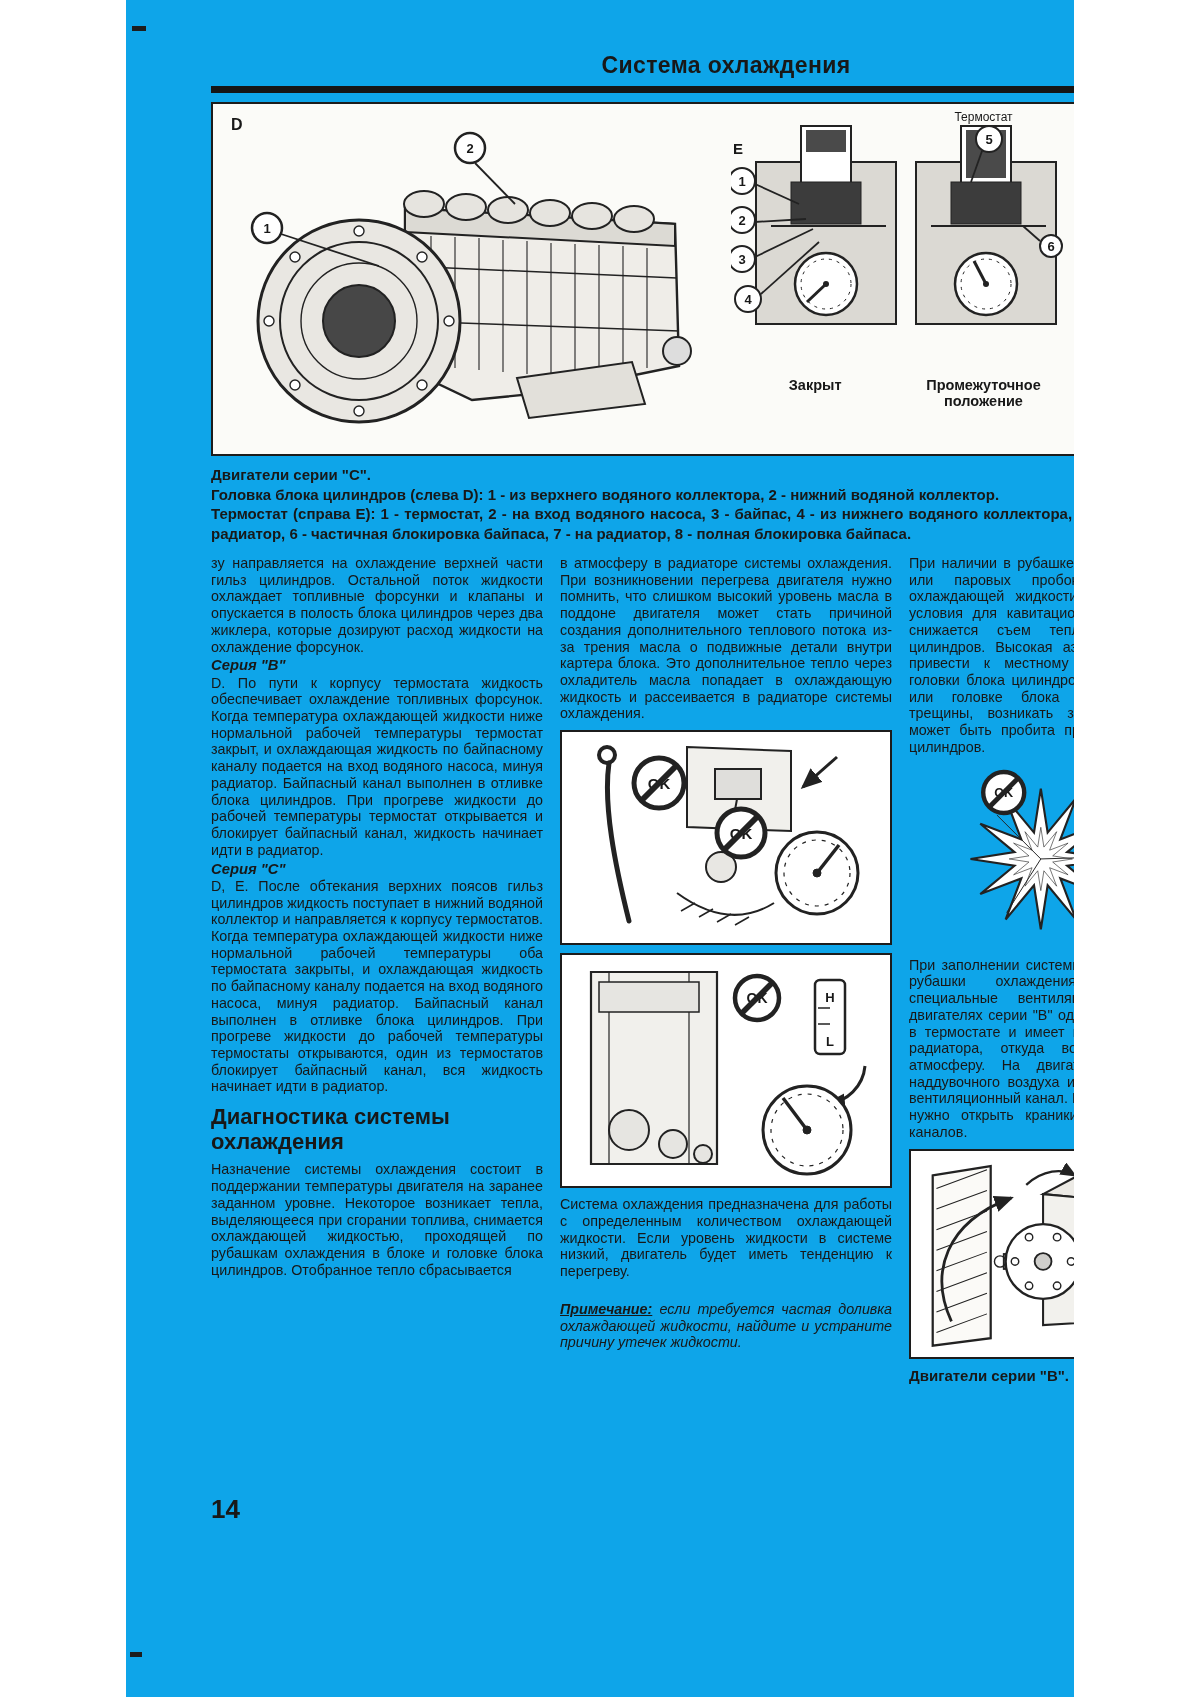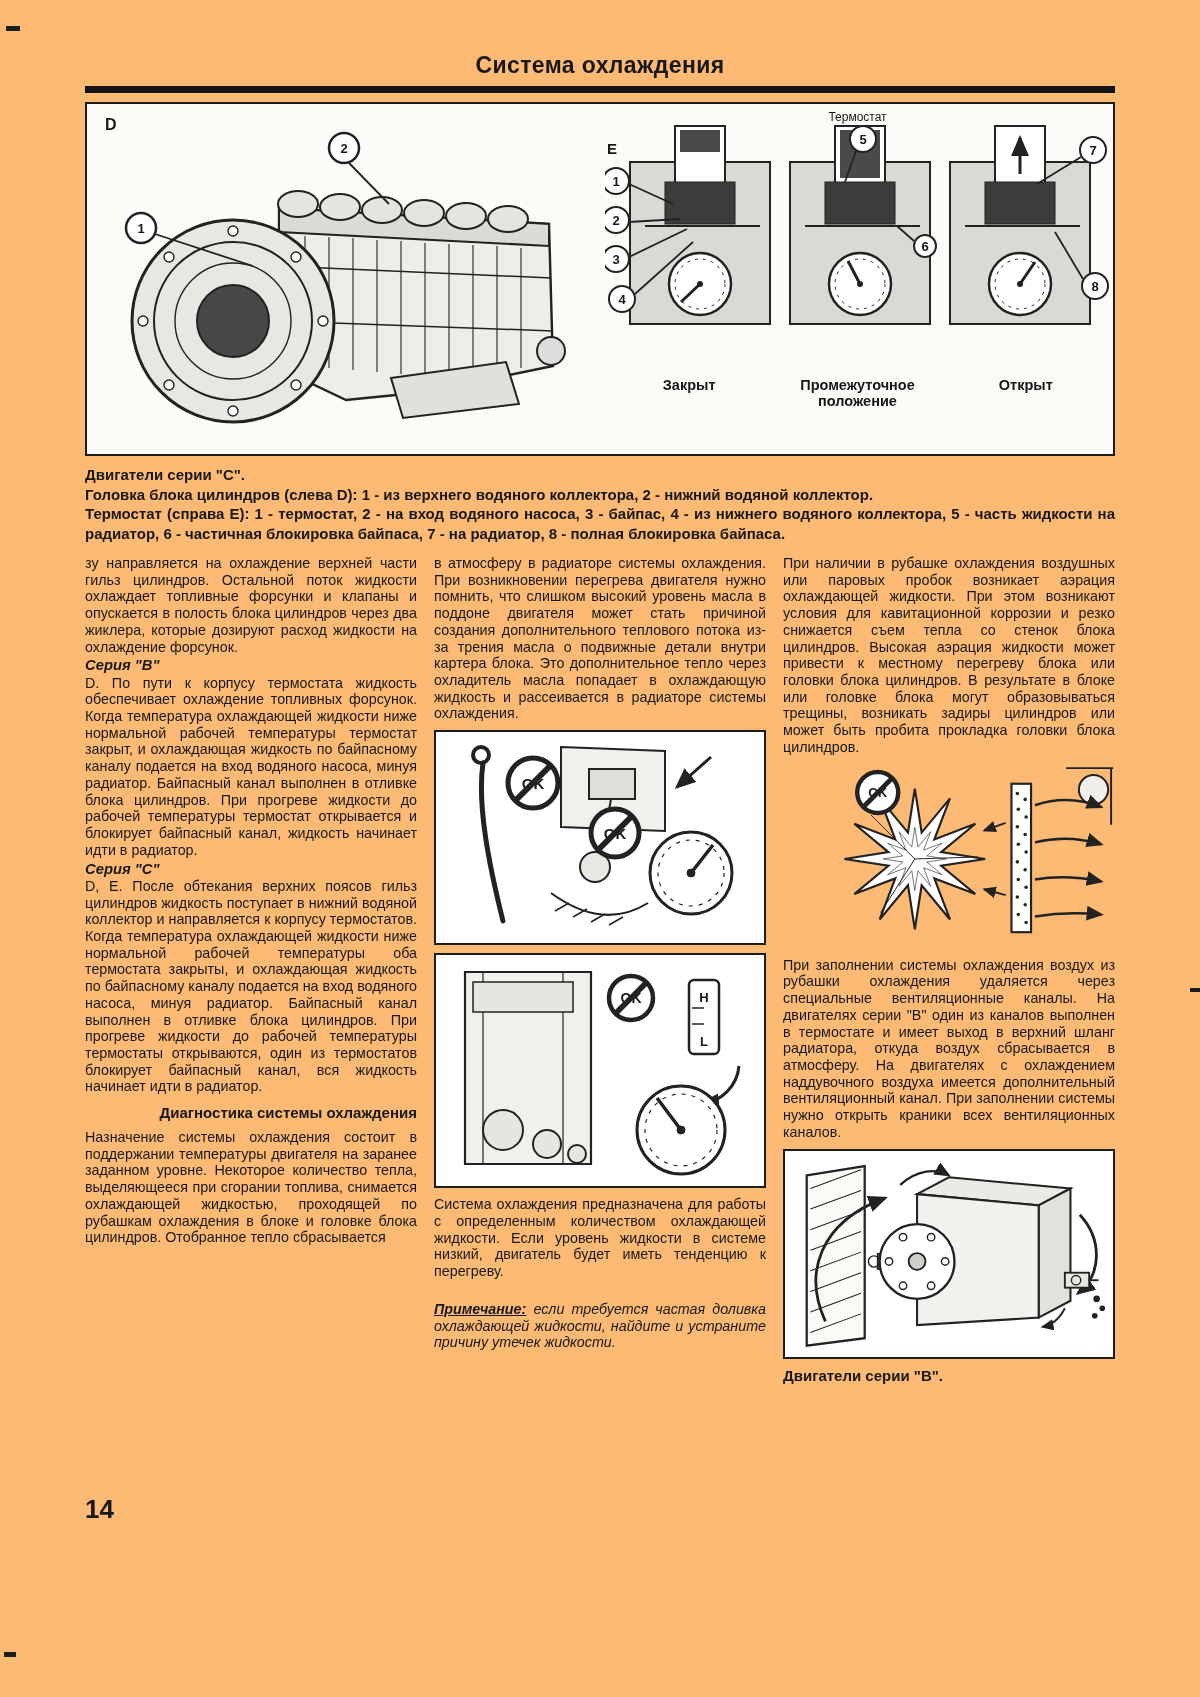--- a/index.html
+++ b/index.html
@@ -1,18 +1,18 @@
 <!DOCTYPE html>
 <html><head>
 <meta charset="utf-8">
 <style>
   * { margin:0; padding:0; box-sizing:border-box; }
   html,body { background:#ffffff; }
   body { font-family:"Liberation Sans", sans-serif; color:#181818; }
-  .page { position:relative; width:1200px; height:1697px; background:#fdba74; overflow:hidden; margin:0 auto; }
+  .page { position:relative; width:948px; height:1697px; background:#0ea5e9; overflow:hidden; margin:0 auto; }
   .artifact { position:absolute; background:#1d1d1d; }
   .content { position:absolute; left:85px; top:52px; width:1030px; }
 
   .title { text-align:center; font-size:23px; font-weight:bold; letter-spacing:.4px; }
   .rule { height:7px; background:#151515; margin-top:7px; }
 
   .figure-box { position:relative; border:2px solid #1c1c1c; margin-top:9px; height:354px; background:#fbfbf8; overflow:hidden; }
   .label-d { position:absolute; left:18px; top:12px; font-weight:bold; font-size:16px; }
   .engine-svg { position:absolute; left:4px; top:12px; }
   .thermo-group { position:absolute; left:518px; top:6px; width:505px; }
@@ -20,21 +20,21 @@
   .label-e { position:absolute; left:2px; top:30px; font-weight:bold; font-size:15px; }
   .states { display:flex; margin-top:14px; }
   .states span { flex:1; text-align:center; font-weight:bold; font-size:14.5px; line-height:1.08; }
 
   .caption { font-weight:bold; font-size:15px; line-height:1.3; margin-top:9px; text-align:justify; }
 
   .cols { display:flex; gap:17px; margin-top:12px; }
   .col { flex:1; font-size:14.3px; line-height:1.17; text-align:justify; }
   .col p { margin-bottom:2px; }
   .series-head { font-weight:bold; font-style:italic; font-size:14.8px; margin-top:2px; }
-  .big-head { font-weight:bold; font-size:15px; line-height:1.12; margin:10px 0 7px; text-align:right; }
+  .big-head { font-weight:bold; font-size:22px; line-height:1.12; margin:10px 0 7px; text-align:left; }
   .inner-fig { border:2px solid #1c1c1c; margin:8px 0; background:#fff; padding:3px; line-height:0; }
   .inner-fig.noborder { border:none; background:transparent; padding:0; }
   .note { font-style:italic; margin-top:21px; }
   .lbl { font-weight:bold; text-decoration:underline; }
   .fig-caption { font-weight:bold; font-size:15px; margin-top:5px; text-align:left; }
   .pagenum { position:absolute; left:85px; top:1494px; font-size:26px; font-weight:bold; }
 
   svg { display:block; }
   .callout-num { font-family:"Liberation Sans",sans-serif; font-size:13px; font-weight:bold; }
   .svg-ok { font-family:"Liberation Sans",sans-serif; font-weight:bold; }
@@ -193,21 +193,21 @@
 
     <div class="cols">
 
       <div class="col">
         <p>зу направляется на охлаждение верхней части гильз цилиндров. Остальной поток жидкости охлаждает топливные форсунки и клапаны и опускается в полость блока цилиндров через два жиклера, которые дозируют расход жидкости на охлаждение форсунок.</p>
         <div class="series-head">Серия "В"</div>
         <p>D. По пути к корпусу термостата жидкость обеспечивает охлаждение топливных форсунок. Когда температура охлаждающей жидкости ниже нормальной рабочей температуры термостат закрыт, и охлаждающая жидкость по байпасному каналу подается на вход водяного насоса, минуя радиатор. Байпасный канал выполнен в отливке блока цилиндров. При прогреве жидкости до рабочей температуры термостат открывается и блокирует байпасный канал, жидкость начинает идти в радиатор.</p>
         <div class="series-head">Серия "С"</div>
         <p>D, Е. После обтекания верхних поясов гильз цилиндров жидкость поступает в нижний водяной коллектор и направляется к корпусу термостатов. Когда температура охлаждающей жидкости ниже нормальной рабочей температуры оба термостата закрыты, и охлаждающая жидкость по байпасному каналу подается на вход водяного насоса, минуя радиатор. Байпасный канал выполнен в отливке блока цилиндров. При прогреве жидкости до рабочей температуры термостаты открываются, один из термостатов блокирует байпасный канал, вся жидкость начинает идти в радиатор.</p>
         <div class="big-head">Диагностика системы охлаждения</div>
-        <p>Назначение системы охлаждения состоит в поддержании температуры двигателя на заранее заданном уровне. Некоторое количество тепла, выделяющееся при сгорании топлива, снимается охлаждающей жидкостью, проходящей по рубашкам охлаждения в блоке и головке блока цилиндров. Отобранное тепло сбрасывается</p>
+        <p>Назначение системы охлаждения состоит в поддержании температуры двигателя на заранее заданном уровне. Некоторое возникает тепла, выделяющееся при сгорании топлива, снимается охлаждающей жидкостью, проходящей по рубашкам охлаждения в блоке и головке блока цилиндров. Отобранное тепло сбрасывается</p>
       </div>
 
       <div class="col">
         <p>в атмосферу в радиаторе системы охлаждения. При возникновении перегрева двигателя нужно помнить, что слишком высокий уровень масла в поддоне двигателя может стать причиной создания дополнительного теплового потока из-за трения масла о подвижные детали внутри картера блока. Это дополнительное тепло через охладитель масла попадает в охлаждающую жидкость и рассеивается в радиаторе системы охлаждения.</p>
 
         <div class="inner-fig">
           <svg width="318" height="205" viewBox="0 0 310 205" preserveAspectRatio="xMidYMid meet">
             <defs>
                 <marker id="ah1" markerWidth="8" markerHeight="8" refX="6" refY="3" orient="auto">
                   <path d="M0,0 L7,3 L0,6 Z" fill="#222"></path>

